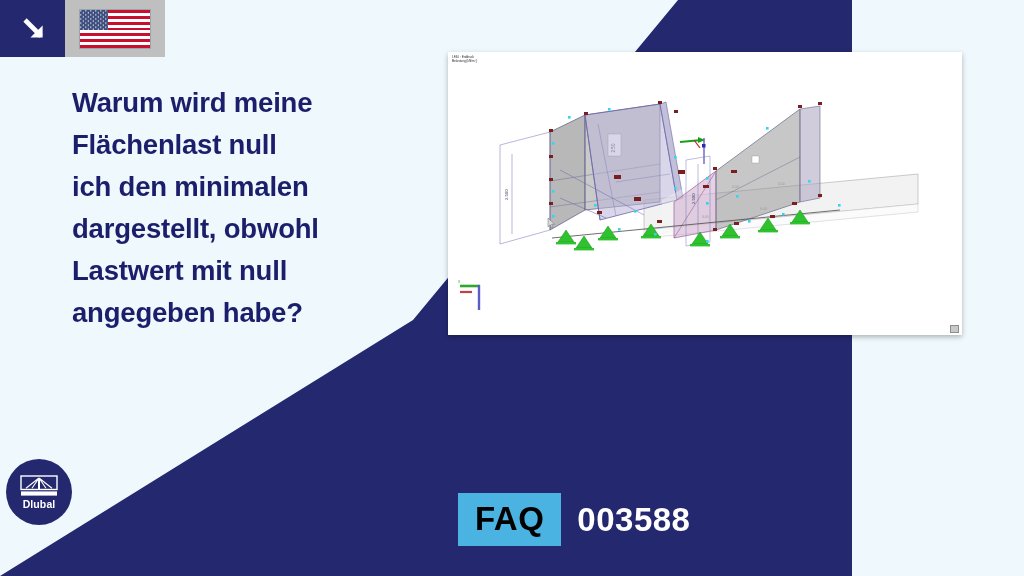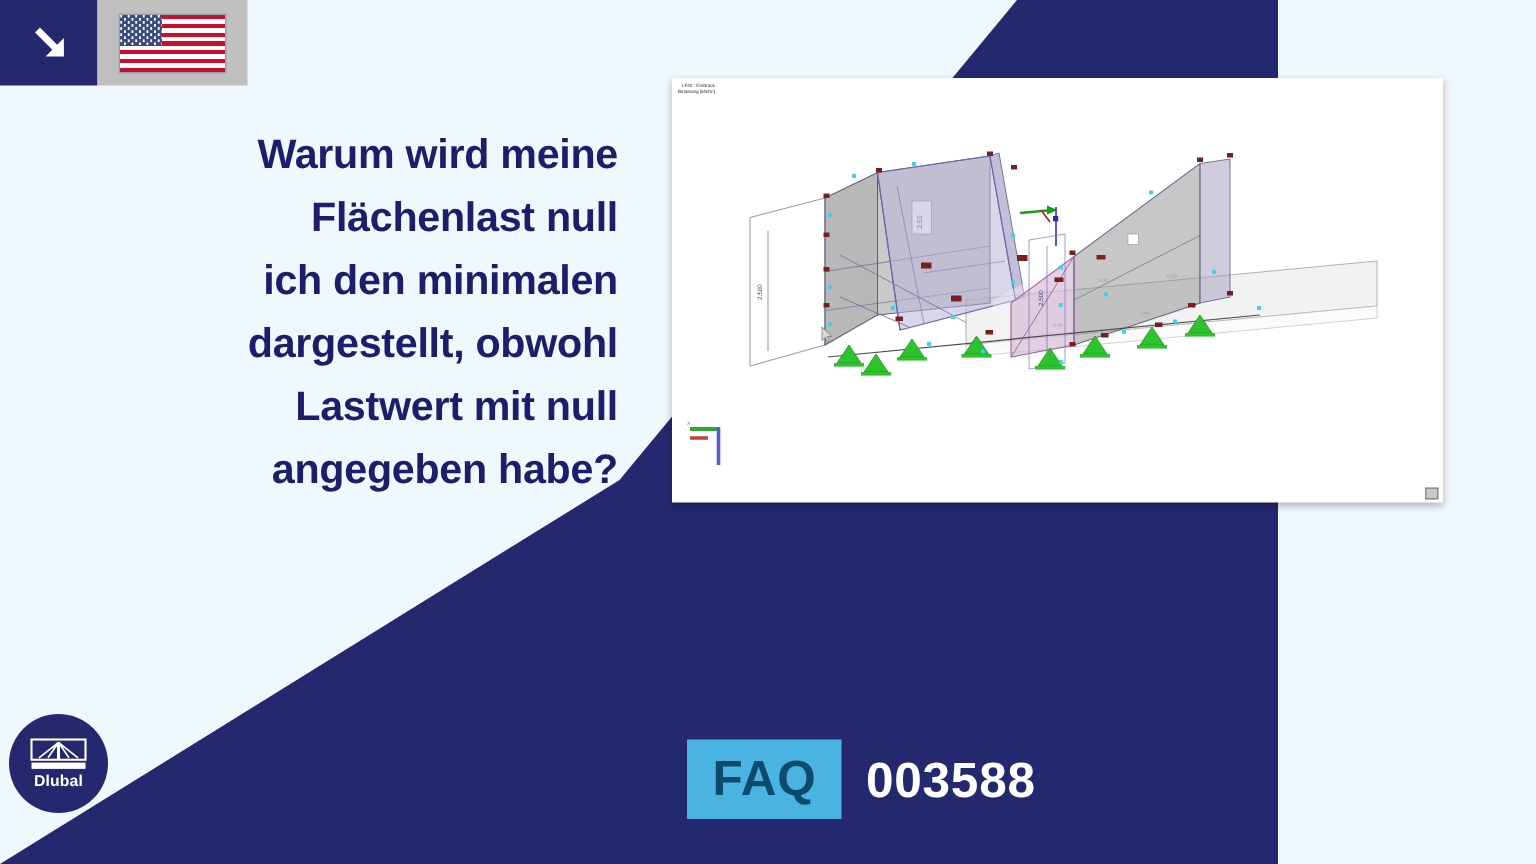--- a/index.html
+++ b/index.html
@@ -1,21 +1,21 @@
 <!DOCTYPE html>
 <html><head>
 <meta charset="utf-8">
 <style>
   html,body{margin:0;padding:0;}
   body{
     width:1024px;height:576px;overflow:hidden;
     font-family:"Liberation Sans",sans-serif;
     background:#eff8fc;position:relative;
   }
-  #stage{position:absolute;inset:0;width:852px;height:576px;text-align:right;}
+  #stage{position:absolute;inset:0;width:852px;height:576px;}
 
   
   .bg-light{position:absolute;inset:0;background:#eff8fc;}
   .bg-navy{position:absolute;inset:0;background:#24286e;
            clip-path:polygon(1024px 0px, 1024px 576px, 0px 576px, 413px 320px, 678px 0px);}
   .corner-navy{position:absolute;left:0;top:0;width:65px;height:57px;background:#24286e;}
 
   
   .flag-box{position:absolute;left:65px;top:0;width:100px;height:57px;background:#bfbfbf;
             display:flex;align-items:center;justify-content:center;}
@@ -31,29 +31,29 @@
       background-position:0.8px 0.8px, 3.3px 2.85px;}
 
   .arrow-icon{position:absolute;left:20px;top:15px;width:28px;height:28px;}
 
   
   .headline{position:absolute;left:72px;top:82px;width:340px;
     color:#1b1f6b;font-weight:700;font-size:27.5px;line-height:42px;
     letter-spacing:-0.2px;}
 
   
-  .logo{position:absolute;left:6px;top:476px;width:66px;height:66px;border-radius:50%;
+  .logo{position:absolute;left:6px;top:459px;width:66px;height:66px;border-radius:50%;
         background:#24286e;display:flex;flex-direction:column;align-items:center;
         justify-content:center;gap:2px;}
   .logo-mark{width:38px;height:22px;position:relative;}
   .logo-text{color:#fff;font-size:10.5px;font-weight:700;letter-spacing:0.1px;line-height:1;}
 
   
   .faq-row{position:absolute;left:458px;top:493px;display:flex;align-items:center;gap:16px;}
-  .faq-chip{background:#4bb3e2;color:#0c4a6e;font-weight:700;font-size:33px;
+  .faq-chip{background:#4bb3e2;color:#000000;font-weight:700;font-size:33px;
             line-height:1;padding:9px 17px 11px 17px;letter-spacing:0.5px;}
   .faq-num{color:#ffffff;font-weight:700;font-size:33px;letter-spacing:0.5px;}
 
   
   .cad{position:absolute;left:448px;top:52px;width:514px;height:283px;background:#ffffff;
        box-shadow:0 2px 5px rgba(0,0,0,0.28);overflow:hidden;}
   .cad-label{position:absolute;left:4px;top:3px;font-size:3.1px;line-height:4.4px;
              color:#2a2a2a;font-family:"Liberation Sans",sans-serif;white-space:pre;}
   .cad-canvas{position:absolute;inset:0;}
   .cad-corner{position:absolute;right:3px;bottom:2px;width:7px;height:6px;

